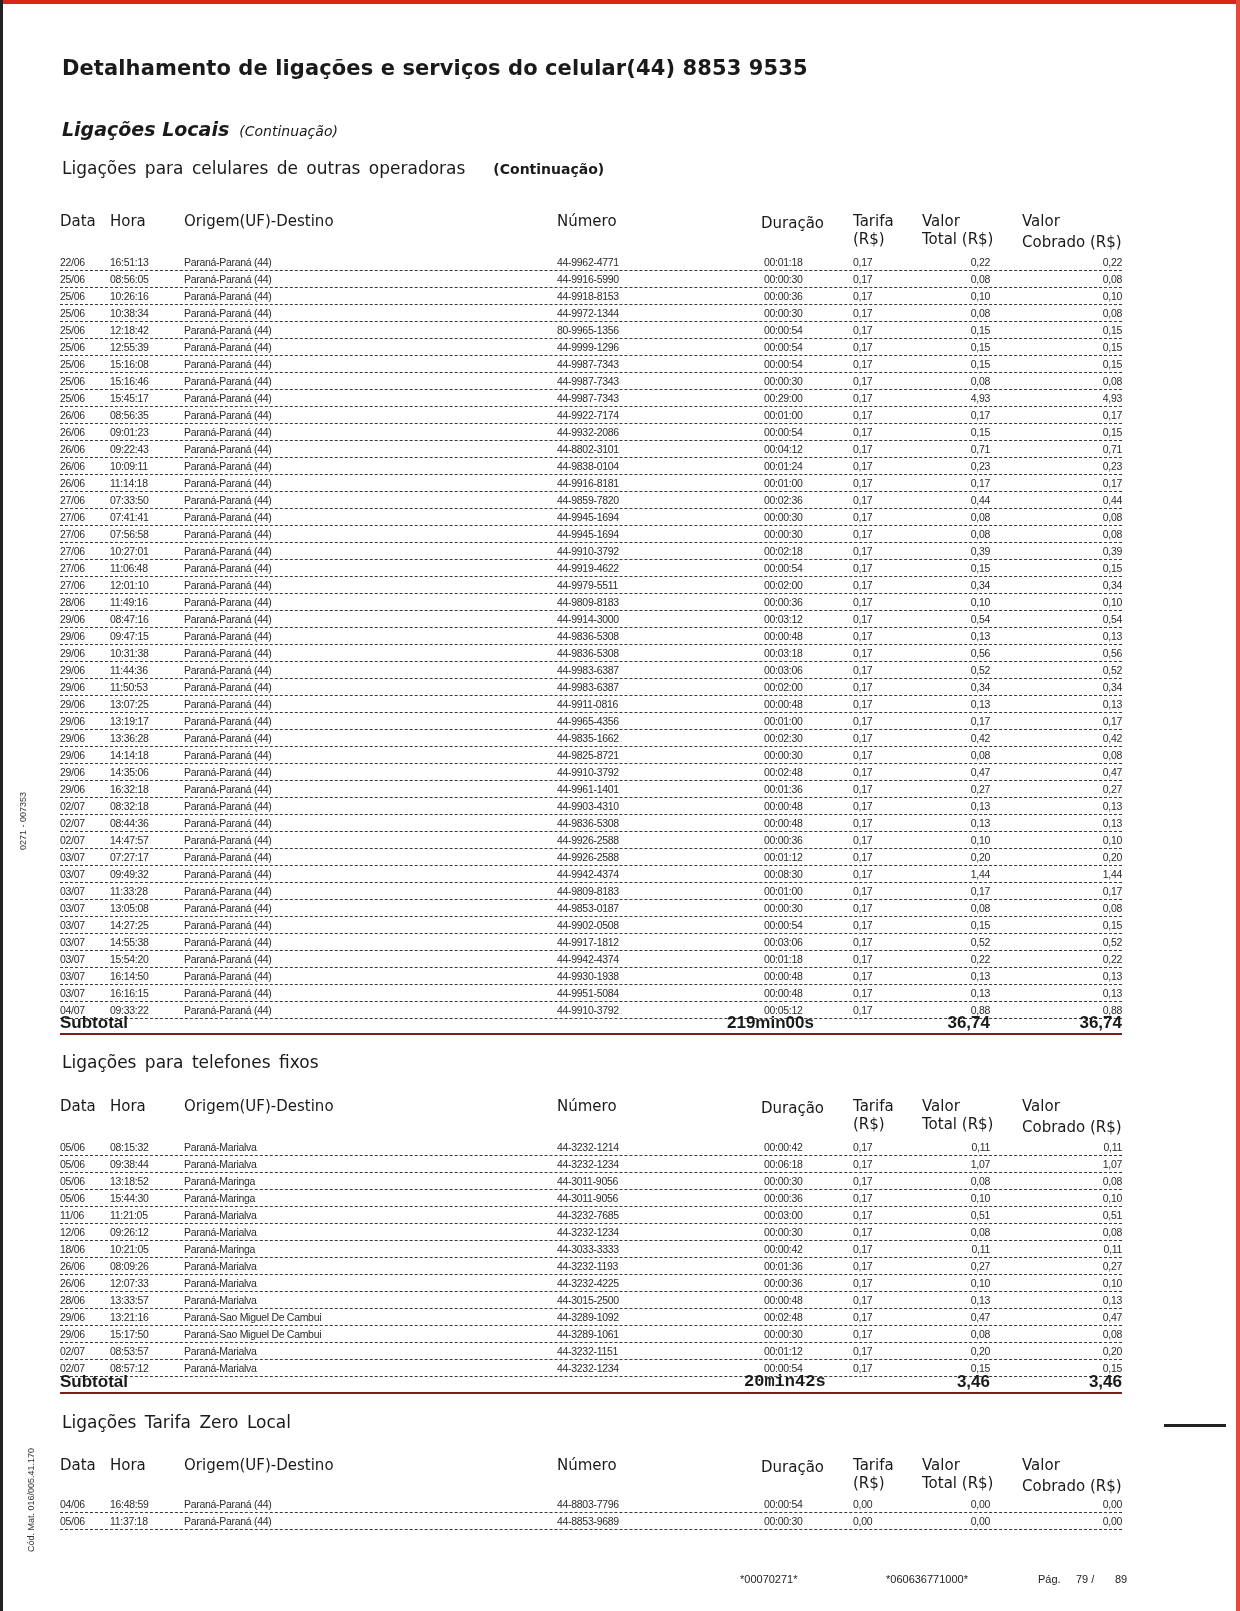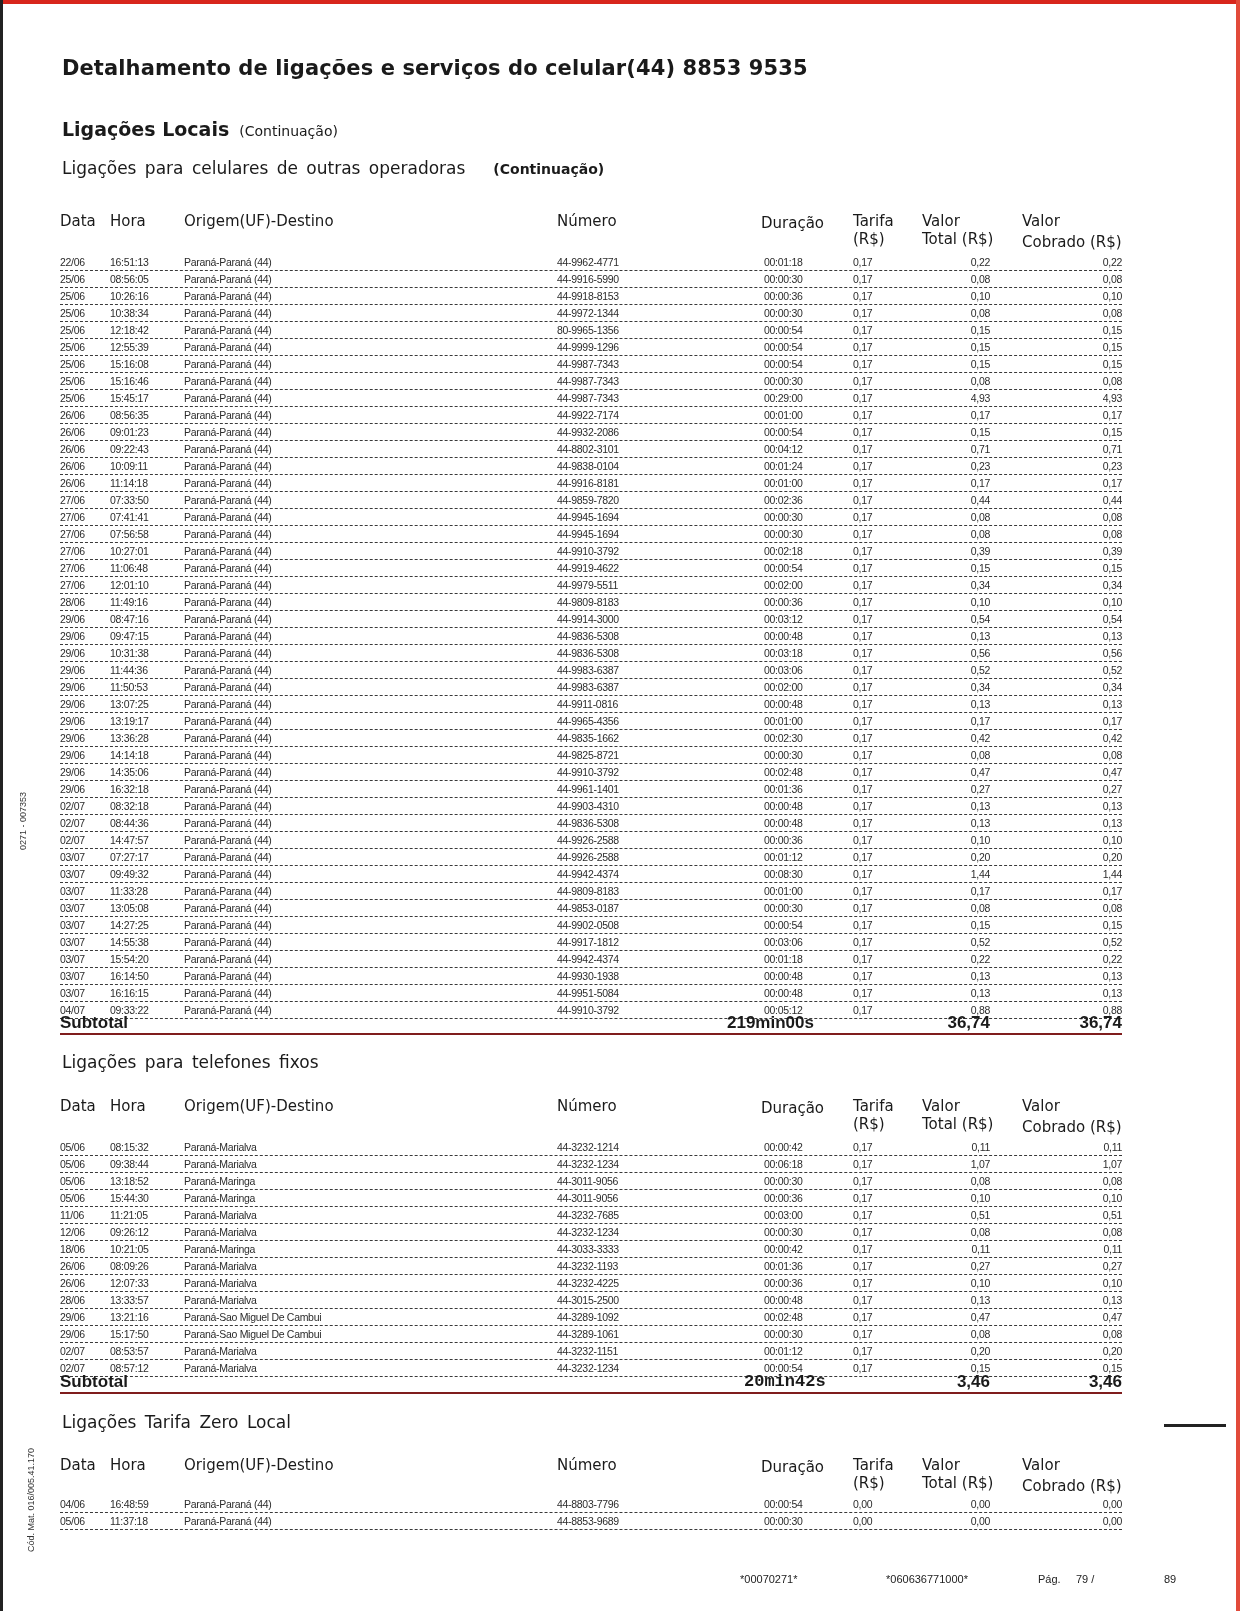--- a/index.html
+++ b/index.html
@@ -49,21 +49,21 @@
 <div class="topbar"></div>
 <div class="rightbar"></div>
 <div class="leftline"></div>
 <div class="side-mark"></div>
 <div class="vtext" style="left:18px; top:850px;">0271 - 007353</div>
 <div class="vtext" style="left:26px; top:1552px;">Cód. Mat. 016/005.41.170</div>
 
 <div class="page">
   <h1>Detalhamento de ligações e serviços do celular(44) 8853 9535</h1>
 
-  <div class="sec-title" style="top:118px;">
+  <div class="sec-title" style="top:118px;font-style:italic;">
     <span>Ligações Locais</span><span class="cont">(Continuação)</span>
   </div>
 
   <div class="sub-title" style="top:158px;text-align:right;">
     <span>Ligações para celulares de outras operadoras</span><span class="cont">(Continuação)</span>
   </div>
   <div class="thead" style="top:212px;" id="th1">
       <span style="left: 0px; top: 0px;">Data</span>
       <span style="left: 50px; top: 0px;">Hora</span>
       <span style="left: 124px; top: 0px;">Origem(UF)-Destino</span>
@@ -733,13 +733,13 @@
         <span class="c-tot">0,00</span>
         <span class="c-cob">0,00</span>
       </div>
     </div>
 </div>
 
 <div class="footer" style="left:740px;">*00070271*</div>
 <div class="footer" style="left:886px;">*060636771000*</div>
 <div class="footer" style="left:1038px;">Pág.</div>
 <div class="footer" style="left:1076px;">79 /</div>
-<div class="footer" style="left:1154px;padding-left:10px;">89</div>
+<div class="footer" style="left:1105px;padding-left:10px;">89</div>
 
 </body></html>

